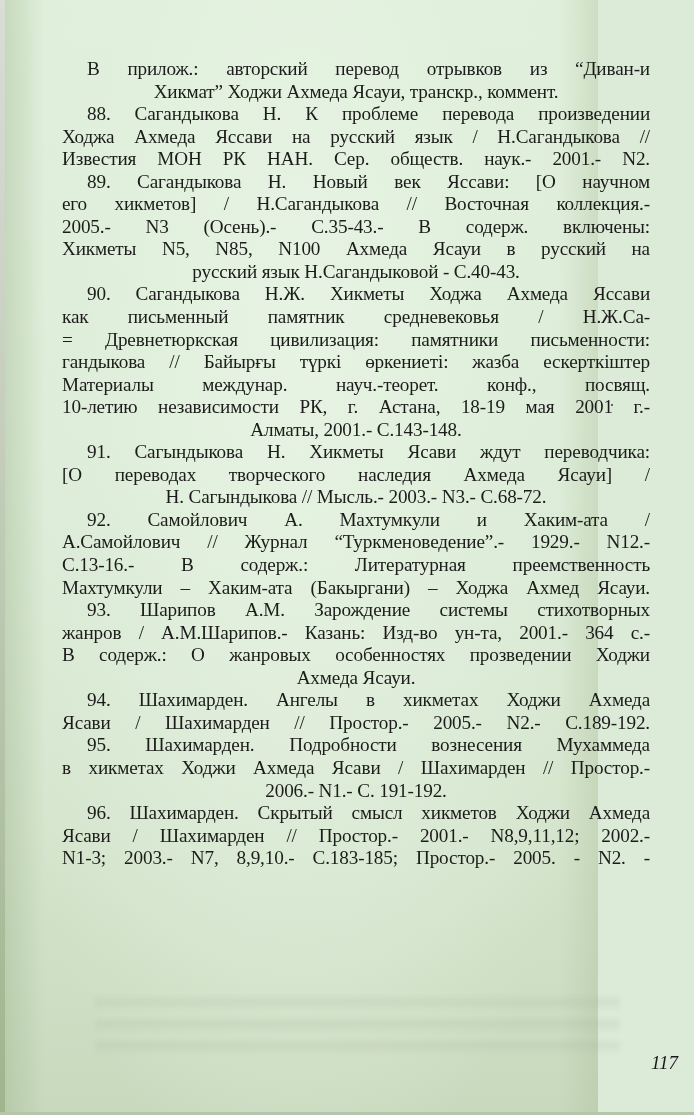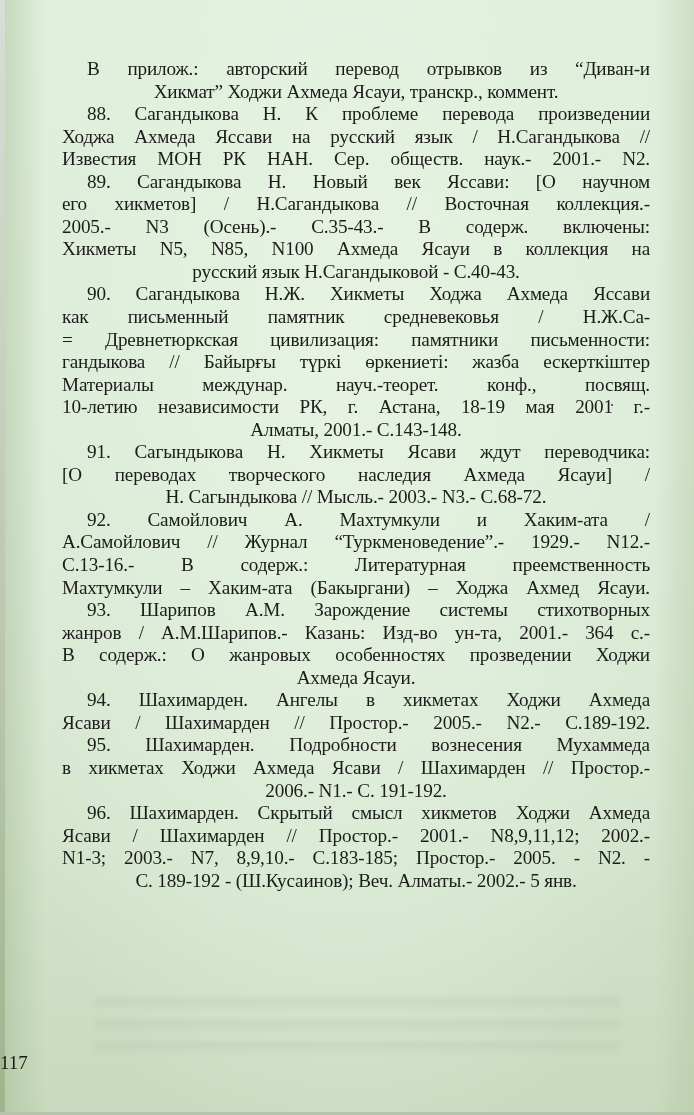--- a/index.html
+++ b/index.html
@@ -9,21 +9,21 @@
     body {
       width: 694px;
       height: 1115px;
       overflow: hidden;
       position: relative;
       background: #dcead8;
     }
     .page {
       position: absolute;
       left: 0; top: 0;
-      width: 694px;
+      width: 598px;
       height: 1115px;
       background:
         radial-gradient(ellipse at 50% 30%, rgba(232,244,228,0.9) 0%, rgba(226,240,222,0.6) 45%, rgba(210,226,200,0) 80%),
         linear-gradient(180deg, #e0efdc 0%, #dcecd8 40%, #d4e4cc 75%, #c8d9bd 100%);
     }
     .left-strip {
       position: absolute;
       left: 0; top: 0;
       width: 5px;
       height: 1115px;
@@ -85,26 +85,27 @@
       height: 60px;
       background:
         repeating-linear-gradient(180deg, rgba(160,175,150,0.0) 0px, rgba(160,175,150,0.18) 6px, rgba(160,175,150,0.0) 16px, rgba(160,175,150,0.0) 22px);
       filter: blur(2px);
     }
     .page-number {
       position: absolute;
       left: 0;
       width: 694px;
       top: 1052px;
-      text-align: left;
+      text-align: right;
       font-family: "Liberation Serif", "DejaVu Serif", serif;
       font-size: 19px;
       color: #1a1a1a;
       padding-right: 16px;
       box-sizing: border-box;
+      font-style: italic;
     }
     .speck {
       position: absolute;
       left: 611px;
       top: 404px;
       width: 2px;
       height: 2px;
       border-radius: 50%;
       background: #3a3a38;
     }
@@ -121,21 +122,21 @@
 
   <div class="text-block" id="text-block">
       <span class="line indent justify">В прилож.: авторский перевод отрывков из “Диван-и</span>
       <span class="line">Хикмат” Ходжи Ахмеда Ясауи, транскр., коммент.</span>
       <span class="line indent justify">88. Сагандыкова Н.  К проблеме перевода произведении</span>
       <span class="line justify">Ходжа Ахмеда Яссави на русский язык / Н.Сагандыкова  //</span>
       <span class="line justify">Известия МОН РК НАН. Сер. обществ. наук.- 2001.- N2.</span>
       <span class="line indent justify">89. Сагандыкова Н.  Новый век Яссави: [О научном</span>
       <span class="line justify">его хикметов] / Н.Сагандыкова // Восточная коллекция.-</span>
       <span class="line justify">2005.- N3 (Осень).- С.35-43.- В содерж. включены:</span>
-      <span class="line justify">Хикметы N5, N85, N100 Ахмеда Ясауи в коллекция на</span>
+      <span class="line justify">Хикметы N5, N85, N100 Ахмеда Ясауи в русский на</span>
       <span class="line">русский язык Н.Сагандыковой - С.40-43.</span>
       <span class="line indent justify">90. Сагандыкова Н.Ж.  Хикметы Ходжа Ахмеда Яссави</span>
       <span class="line justify">как письменный памятник средневековья / Н.Ж.Са-</span>
       <span class="line justify">= Древнетюркская цивилизация: памятники письменности:</span>
       <span class="line justify">гандыкова // Байырғы түркі өркениеті: жазба ескерткіштер</span>
       <span class="line justify">Материалы междунар. науч.-теорет. конф., посвящ.</span>
       <span class="line justify">10-летию независимости РК, г. Астана, 18-19 мая 2001 г.-</span>
       <span class="line">Алматы, 2001.- С.143-148.</span>
       <span class="line indent justify">91. Сагындыкова Н.  Хикметы Ясави ждут переводчика:</span>
       <span class="line justify">[О переводах творческого наследия Ахмеда Ясауи] /</span>
@@ -149,18 +150,17 @@
       <span class="line justify">В содерж.: О жанровых особенностях прозведении Ходжи</span>
       <span class="line">Ахмеда Ясауи.</span>
       <span class="line indent justify">94. Шахимарден.  Ангелы в хикметах Ходжи Ахмеда</span>
       <span class="line justify">Ясави / Шахимарден // Простор.- 2005.- N2.- С.189-192.</span>
       <span class="line indent justify">95. Шахимарден.  Подробности вознесения Мухаммеда</span>
       <span class="line justify">в хикметах Ходжи Ахмеда Ясави / Шахимарден // Простор.-</span>
       <span class="line">2006.- N1.- С. 191-192.</span>
       <span class="line indent justify">96. Шахимарден. Скрытый смысл хикметов Ходжи Ахмеда</span>
       <span class="line justify">Ясави / Шахимарден // Простор.-  2001.- N8,9,11,12; 2002.-</span>
       <span class="line justify">N1-3; 2003.- N7, 8,9,10.- С.183-185; Простор.- 2005. - N2. -</span>
-      <span class="line">С. 189-192 - (Ш.Кусаинов); Веч. Алматы.- 2002.- 5 янв.</span>
     </div>
 
   <div class="page-number">117</div>
   <div class="bottom-strip"></div>
 </div>
 
 </body></html>

